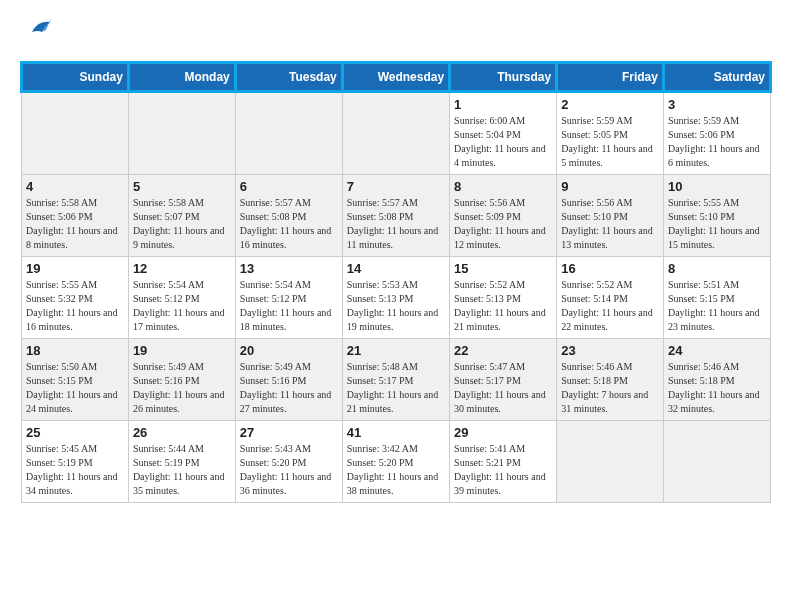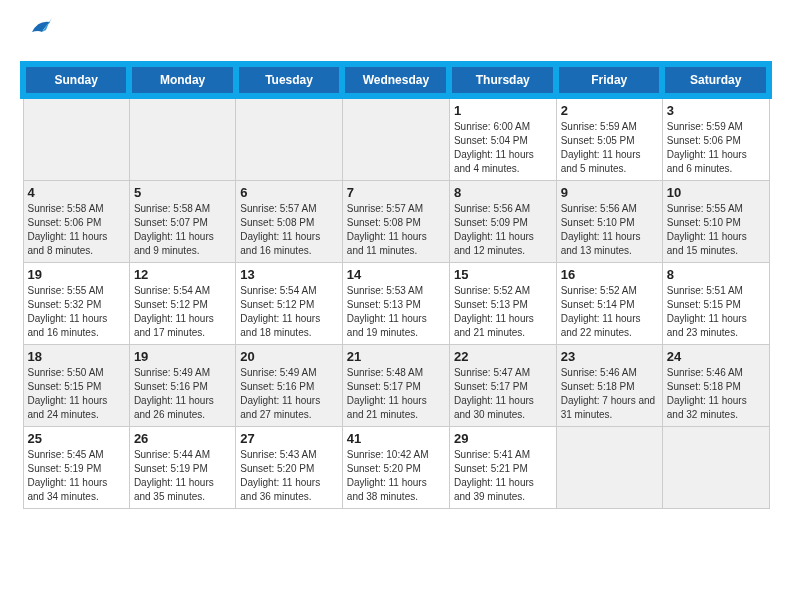--- a/index.html
+++ b/index.html
@@ -35,23 +35,23 @@
     }
     table {
       width: 100%;
       border-collapse: collapse;
       font-size: 11px;
     }
     th {
       background-color: #1a6bb5;
       color: white;
       padding: 6px 4px;
-      text-align: center;
+      text-align: right;
       font-size: 12px;
-      border: 6px solid #0ea5e9;
+      border: 3px solid #0ea5e9;
     }
     td {
       border: 1px solid #ccc;
       padding: 4px;
       vertical-align: top;
       width: 108px;
       min-height: 80px;
       background: #fff;
     }
     td.empty {
@@ -61,20 +61,21 @@
       font-size: 13px;
       font-weight: bold;
       color: #222;
       display: block;
       margin-bottom: 2px;
     }
     .day-info {
       font-size: 10px;
       color: #333;
       line-height: 1.4;
+      font-family: Liberation Serif, serif;
     }
     tr:nth-child(even) td {
       background: #f0f0f0;
     }
     tr:nth-child(odd) td {
       background: #fff;
     }
     td.empty {
       background: #f0f0f0 !important;
     }
@@ -341,21 +342,21 @@
         <span class="day-num">27</span>
         <div class="day-info">
           <span>Sunrise: 5:43 AM</span><br>
           <span>Sunset: 5:20 PM</span><br>
           <span>Daylight: 11 hours and 36 minutes.</span>
         </div>
       </td>
         <td>
         <span class="day-num">41</span>
         <div class="day-info">
-          <span>Sunrise: 10:42 AM</span><br>
+          <span>Sunrise: 3:42 AM</span><br>
           <span>Sunset: 5:20 PM</span><br>
           <span>Daylight: 11 hours and 38 minutes.</span>
         </div>
       </td>
         <td>
         <span class="day-num">29</span>
         <div class="day-info">
           <span>Sunrise: 5:41 AM</span><br>
           <span>Sunset: 5:21 PM</span><br>
           <span>Daylight: 11 hours and 39 minutes.</span>

